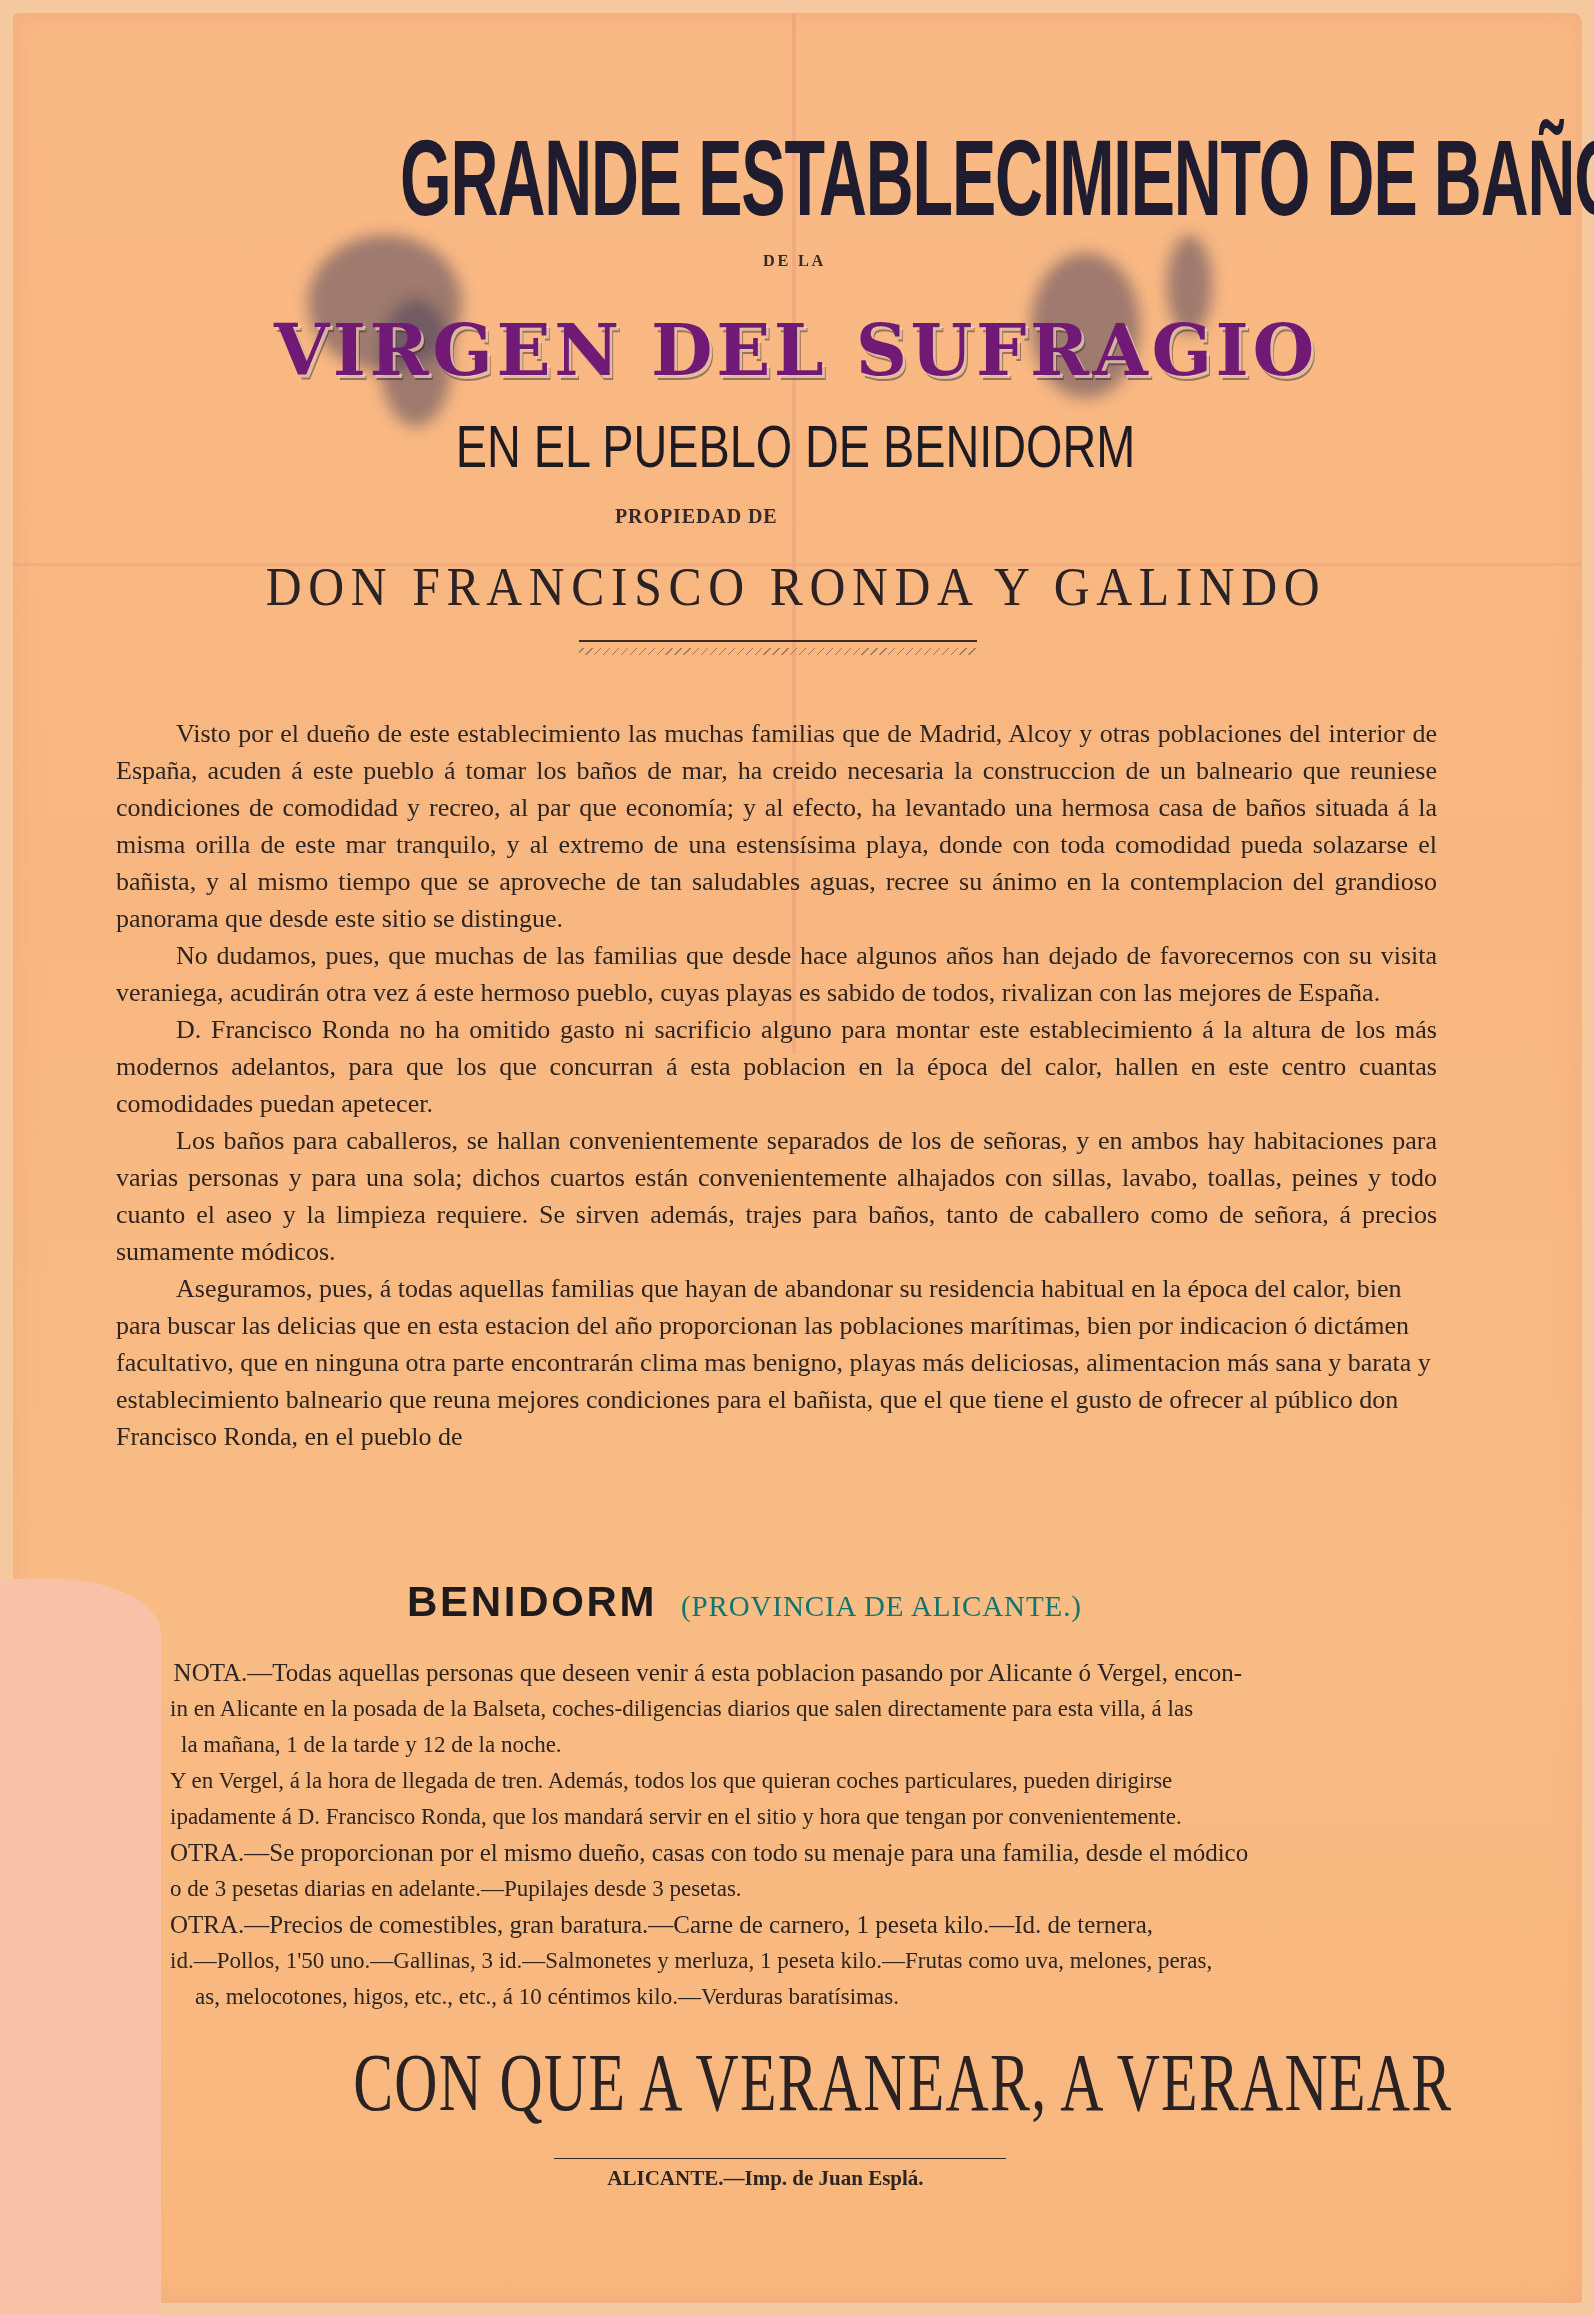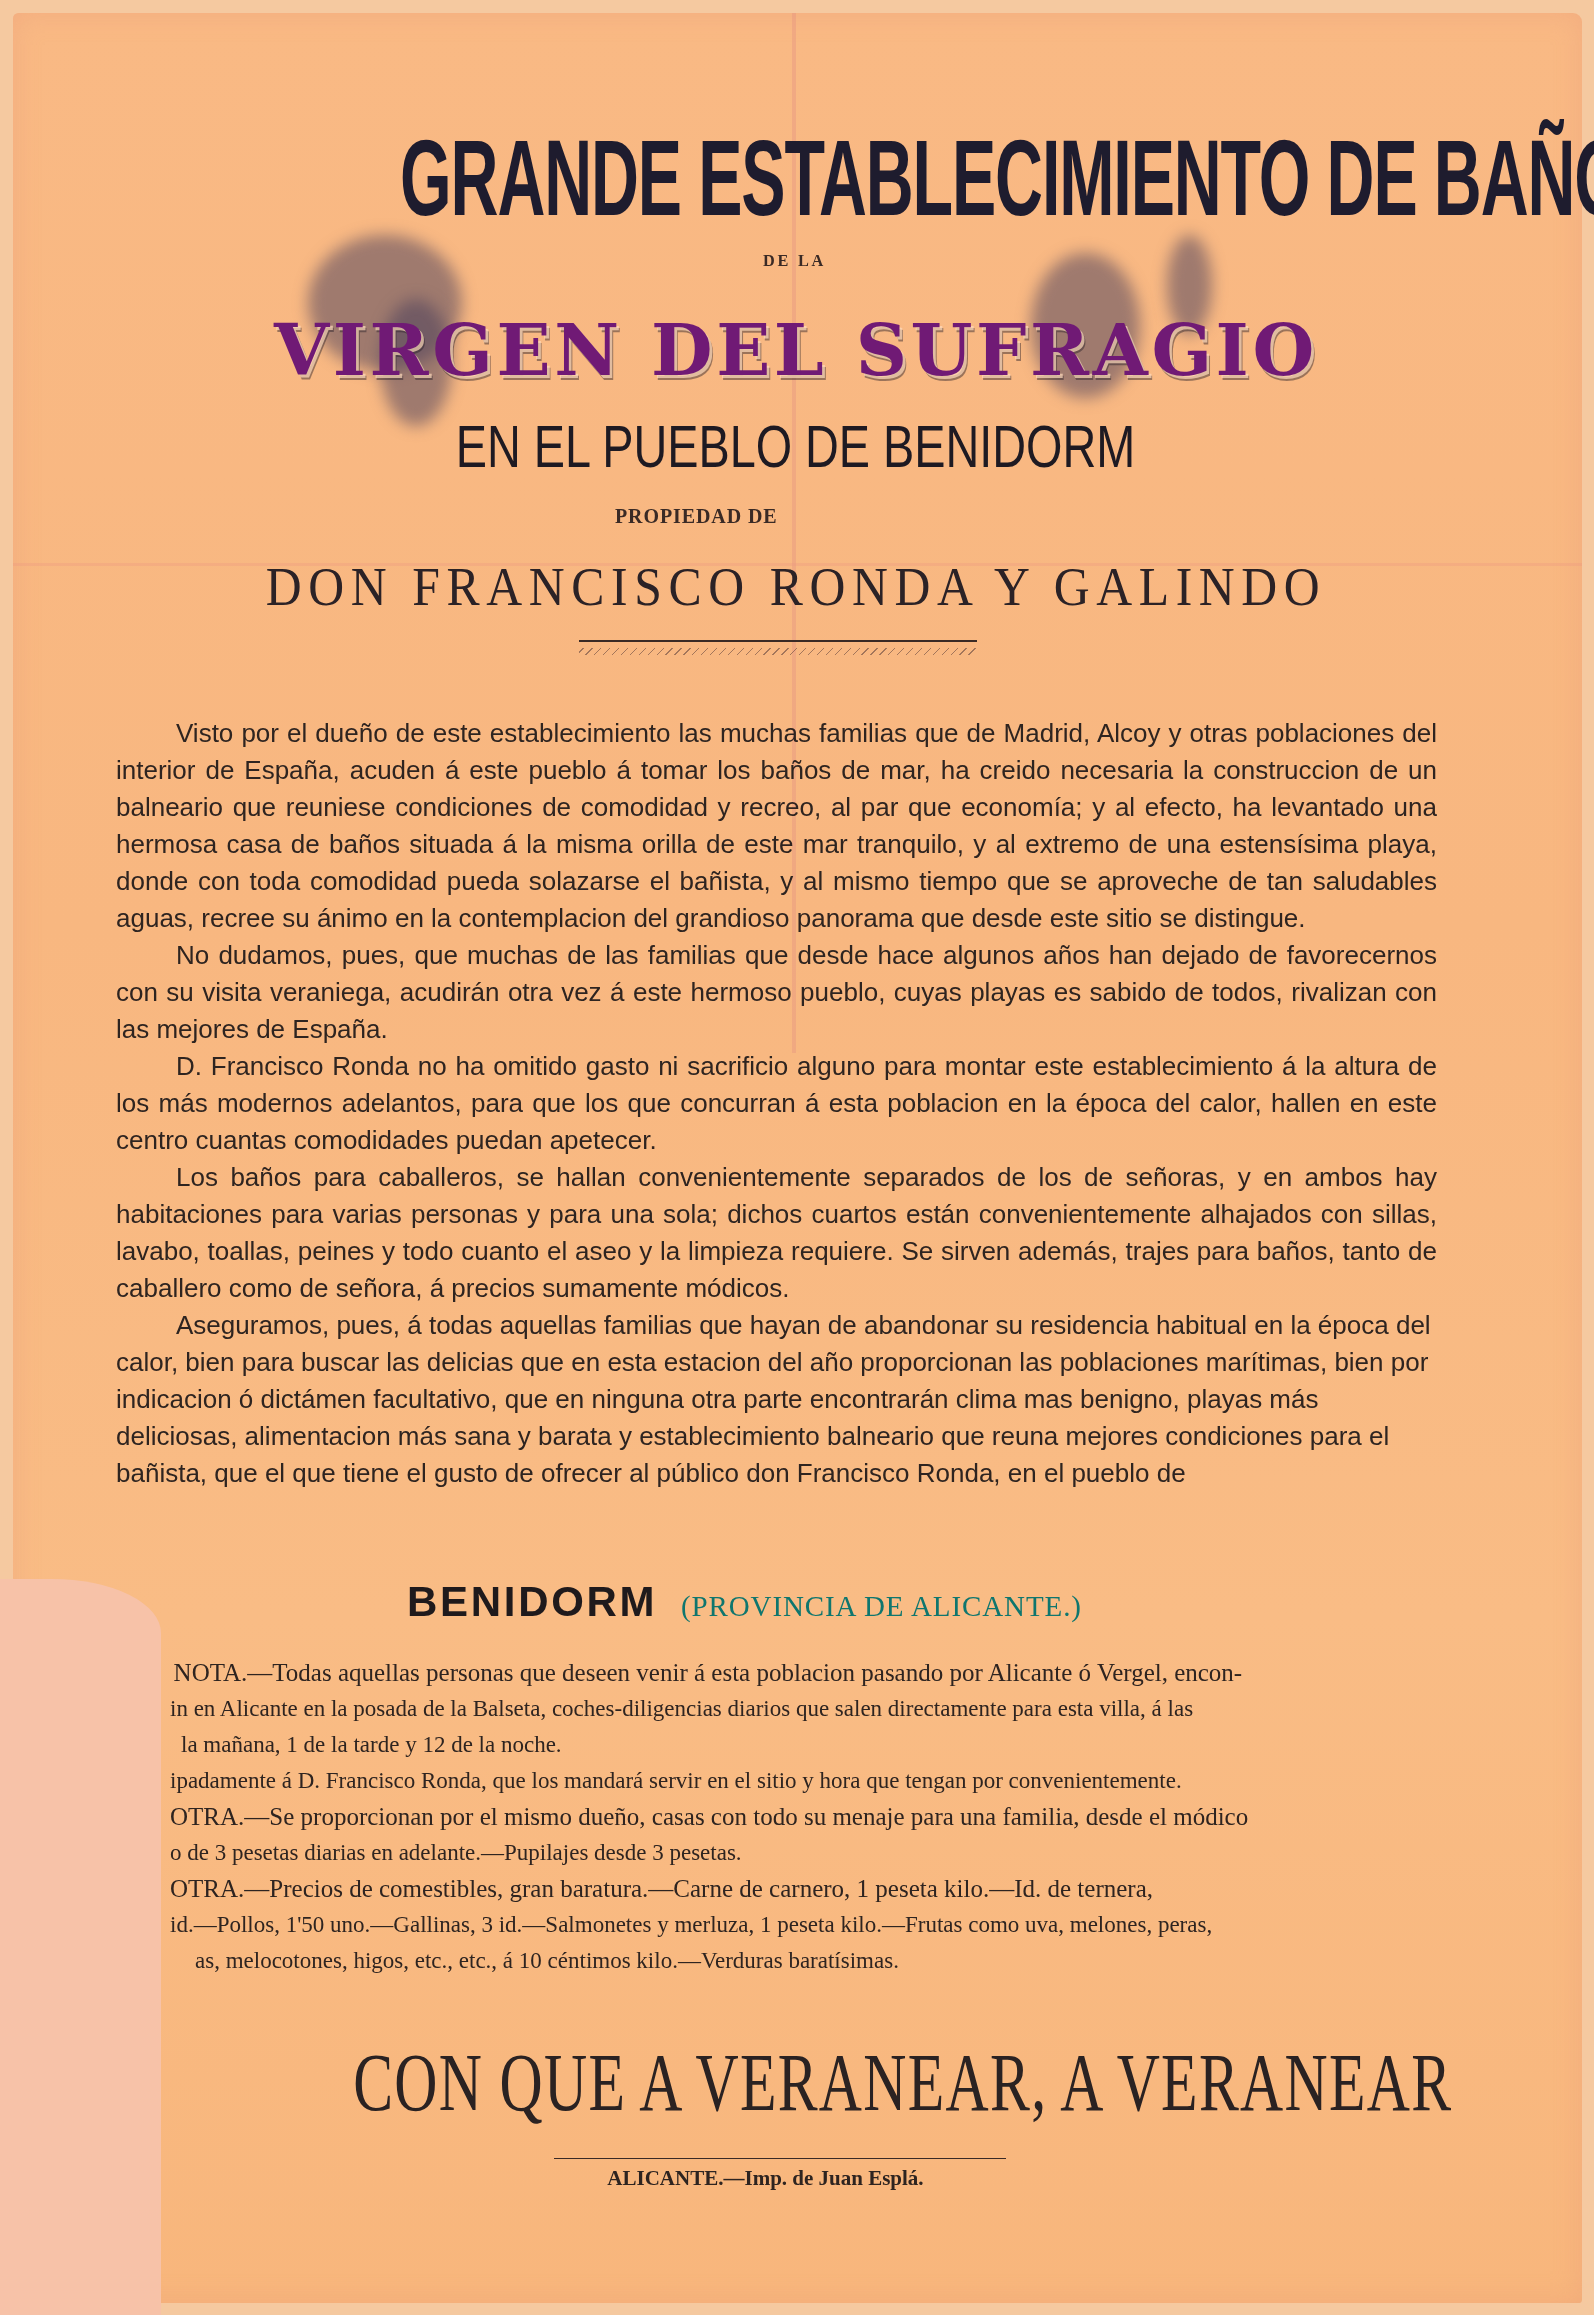--- a/index.html
+++ b/index.html
@@ -63,21 +63,21 @@
       border-top: 2.7px solid #3a2a25;
     }
     .ornament-wave {
       position: absolute; left: 579px; top: 648px; width: 398px; height: 7.2px;
       background: repeating-linear-gradient(135deg, transparent 0 2.7px, #6a4a40 2.7px 3.6px, transparent 3.6px 6.3px);
       opacity: 0.6;
     }
 
     .body-text {
       position: absolute; left: 116px; top: 715px; width: 1321px;
-      font-family: Liberation Sans, sans-serif; font-size: 26px; line-height: 37px;
+      font-family: Liberation Serif, serif; font-size: 26px; line-height: 37px;
       color: #2e2420; text-align: justify;
     }
     .body-text p { margin: 0; text-indent: 60px; }
 
     .benidorm-line {
       position: absolute; left: 407px; top: 1578px; white-space: nowrap;
     }
     .benidorm-big {
       font-family: "Liberation Sans", sans-serif; font-weight: 700; font-size: 42px;
       letter-spacing: 2.7px; color: #1f1a1c;
@@ -140,20 +140,21 @@
 
 <div class="benidorm-line">
   <span class="benidorm-big">BENIDORM</span>
   <span class="province">(PROVINCIA DE ALICANTE.)</span>
 </div>
 
 <div class="notes">
   <div class="lead" style="padding-left:3.6px;">NOTA.—Todas aquellas personas que deseen venir á esta poblacion pasando por Alicante ó Vergel, encon-</div>
   <div>in en Alicante en la posada de la Balseta, coches-diligencias diarios que salen directamente para esta villa, á las</div>
   <div style="padding-left:11px;">la mañana, 1 de la tarde y 12 de la noche.</div>
+  <div>Y en Vergel, á la hora de llegada de tren. Además, todos los que quieran coches particulares, pueden dirigirse</div>
   <div>ipadamente á D. Francisco Ronda, que los mandará servir en el sitio y hora que tengan por convenientemente.</div>
   <div class="lead">OTRA.—Se proporcionan por el mismo dueño, casas con todo su menaje para una familia, desde el módico</div>
   <div>o de 3 pesetas diarias en adelante.—Pupilajes desde 3 pesetas.</div>
   <div class="lead">OTRA.—Precios de comestibles, gran baratura.—Carne de carnero, 1 peseta kilo.—Id. de ternera,</div>
   <div>id.—Pollos, 1'50 uno.—Gallinas, 3 id.—Salmonetes y merluza, 1 peseta kilo.—Frutas como uva, melones, peras,</div>
   <div style="padding-left:25px;">as, melocotones, higos, etc., etc., á 10 céntimos kilo.—Verduras baratísimas.</div>
 </div>
 
 <div class="slogan">CON QUE A VERANEAR, A VERANEAR</div>
 <div class="imprint-rule"></div>

